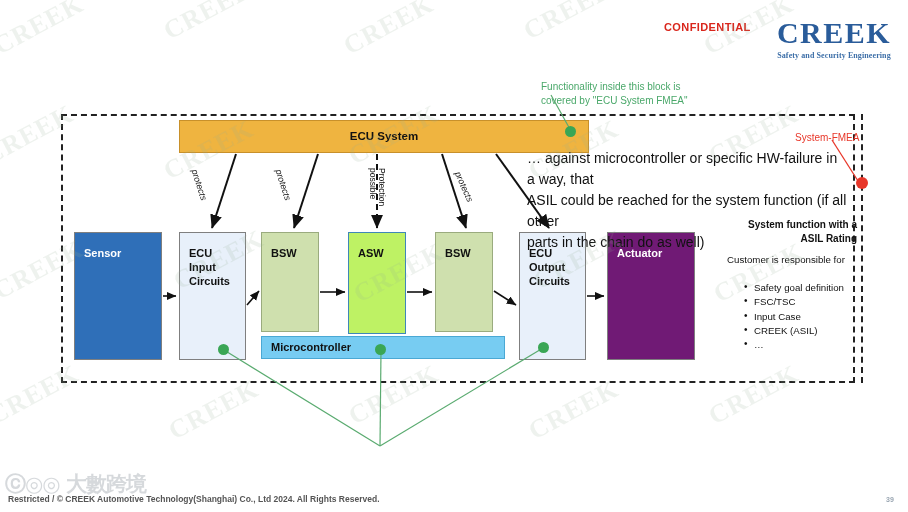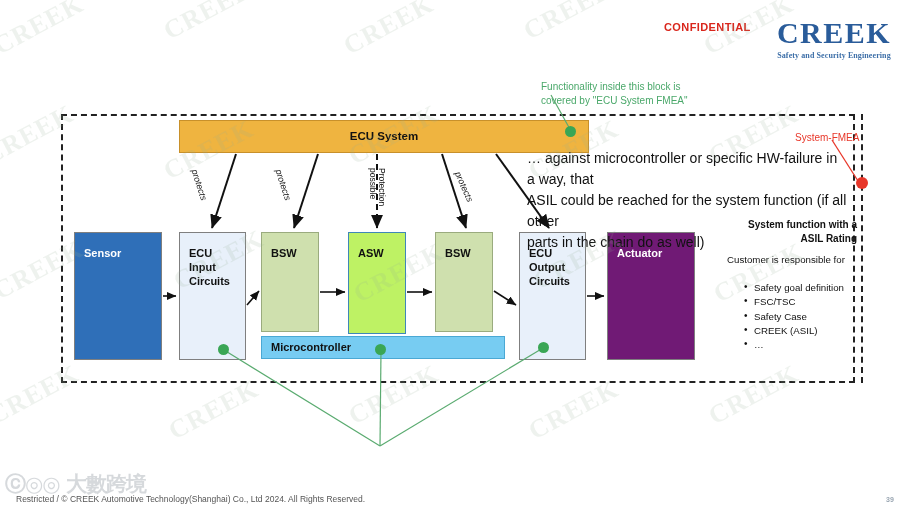--- a/index.html
+++ b/index.html
@@ -103,23 +103,22 @@
 
   
   .alabel{
     position:absolute;font-size:9px;font-style:italic;color:#111;
     transform-origin:left top;white-space:nowrap;
   }
   .alabel.vert{font-style:normal;font-size:8.5px;line-height:1.05;}
 
   
   .footer{
-    position:absolute;left:8px;top:494px;font-size:8.5px;font-weight:400;color:#555;
+    position:absolute;left:8px;top:494px;font-size:8.5px;font-weight:700;color:#555;
     white-space:nowrap;
-    margin-left:8px;
   }
   .page-no{position:absolute;left:886px;top:496px;font-size:7px;font-weight:700;color:#9aa6b2;}
   .wechat{
     position:absolute;left:645px;top:460px;display:flex;align-items:center;gap:9px;
     color:#c9ced4;font-size:24px;letter-spacing:3px;font-family:"DejaVu Sans",sans-serif;
   }
   .wechat .bubble{position:relative;width:30px;height:22px;}
   .wechat .bubble i{
     position:absolute;display:block;border-radius:50%;background:#c9ced4;
   }
@@ -209,21 +208,21 @@
 
   <div class="para">… against microcontroller or specific HW-failure in a way, that
 ASIL could be reached for the system function (if all other
 parts in the chain do as well)</div>
   <div class="sf-head">System function with a
 ASIL Rating</div>
   <div class="sf-lead">Customer is responsible for</div>
   <ul class="sf-list">
     <li>Safety goal definition</li>
     <li>FSC/TSC</li>
-    <li>Safety Case</li>
+    <li>Input Case</li>
     <li>CREEK (ASIL)</li>
     <li>…</li>
   </ul>
 
   <div class="footer">Restricted / © CREEK Automotive Technology(Shanghai) Co., Ltd 2024. All Rights Reserved.</div>
   <div class="page-no">39</div>
   <div class="lg-wm">ⓒ◎◎ 大數跨境</div>
 
   <div class="wm-layer">
     <div class="wm" style="left:-10px;  top:10px;">CREEK</div>

